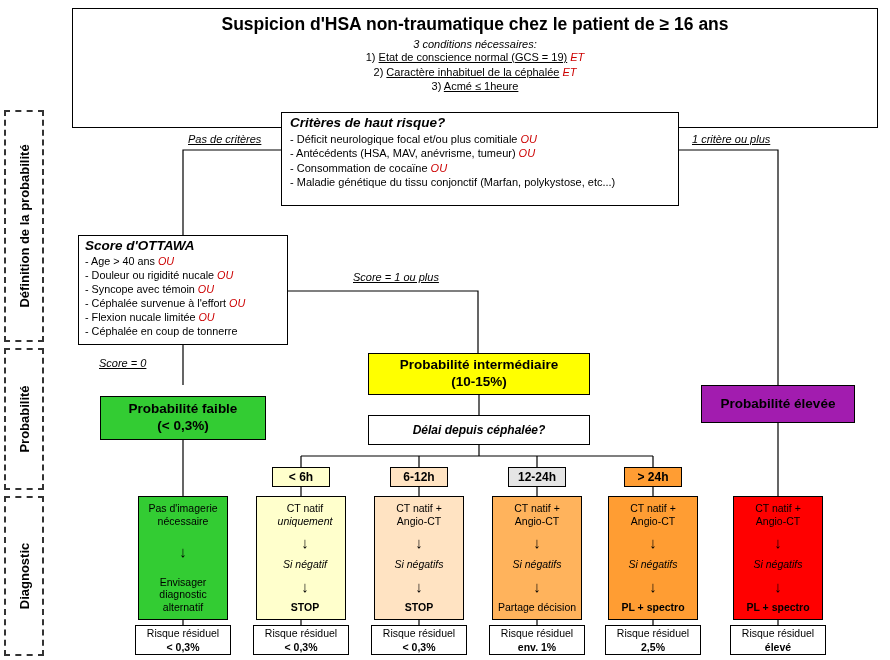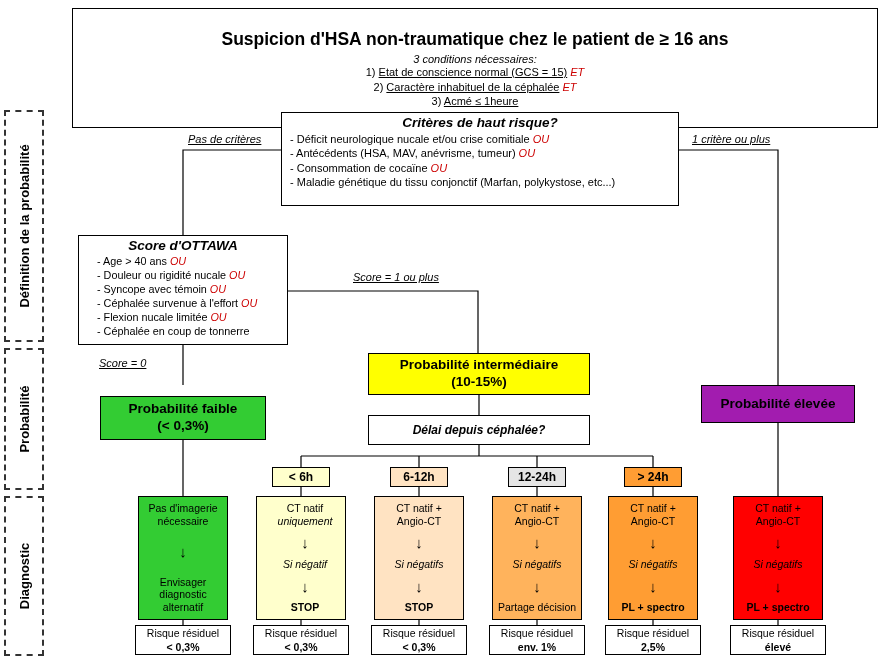--- a/index.html
+++ b/index.html
@@ -3,32 +3,32 @@
 <meta charset="utf-8">
 <style>
   * { margin:0; padding:0; box-sizing:border-box; }
   html,body { background:#ffffff; }
   body { font-family:"Liberation Sans","DejaVu Sans",sans-serif; color:#000; }
   #canvas { position:relative; width:890px; height:660px; background:#fff; overflow:hidden; }
   svg.wires { position:absolute; left:0; top:0; }
 
   .box { position:absolute; border:1.5px solid #000; background:#fff; }
 
-  .header { left:72px; top:8px; width:806px; height:120px; text-align:center; padding-top:20px; }
+  .header { left:72px; top:8px; width:806px; height:120px; text-align:center; padding-top:5px; }
   .header-title { font-size:17.5px; font-weight:bold; margin-bottom:3px; }
   .cond-intro { font-size:11px; font-style:italic; }
   .cond { font-size:11px; line-height:1.32; }
   .u { text-decoration:underline; }
   .op { color:#cc0000; font-style:italic; margin-left:3px; }
 
   .criteres { left:281px; top:112px; width:398px; height:94px; padding:2px 8px 0; }
-  .node-title { font-size:13.5px; font-weight:bold; font-style:italic; text-align:center; margin-bottom:2px; }
+  .node-title { font-size:13.5px; font-weight:bold; font-style:italic; margin-bottom:2px; }
   .li { font-size:11px; line-height:1.3; text-align:left; }
 
-  .ottawa { left:78px; top:235px; width:210px; height:110px; padding:2px 18px 0; }
+  .ottawa { left:78px; top:235px; width:210px; height:110px; padding:2px 6px 0; }
   .ottawa .li { font-size:10.8px; line-height:1.29; }
 
   .edge-label { position:absolute; font-size:11px; font-style:italic; white-space:nowrap;text-decoration:underline; }
 
   .prob { display:flex; flex-direction:column; justify-content:center; text-align:center;
           font-weight:bold; font-size:13.5px; line-height:1.25; border-width:1.2px; }
   #prob-low  { left:100px; top:396px; width:166px; height:44px; }
   #prob-mid  { left:368px; top:353px; width:222px; height:42px; }
   #prob-high { left:701px; top:385px; width:154px; height:38px; }
 
@@ -81,21 +81,21 @@
              M183 429 V496
              M778 423 V496
              M183 620 V625 M301 620 V625 M419 620 V625 M537 620 V625 M653 620 V625 M778 620 V625" stroke="#000" stroke-width="1.2" fill="none"></path>
   </svg>
 
   <div class="box header">
     <div class="header-title">Suspicion d'HSA non-traumatique chez le patient de ≥ 16 ans</div>
     <div class="cond-intro">3 conditions nécessaires:</div>
     <div class="cond">
       <span>1)</span>
-      <span class="u">Etat de conscience normal (GCS = 15)</span><span class="op">ET</span>
+      <span class="u">Etat de conscience normal (GCS = 19)</span><span class="op">ET</span>
     </div>
     <div class="cond">
       <span>2)</span>
       <span class="u">Caractère inhabituel de la céphalée</span><span class="op">ET</span>
     </div>
     <div class="cond">
       <span>3)</span>
       <span class="u">Acmé ≤ 1heure</span>
     </div>
   </div>
@@ -105,21 +105,21 @@
   </div>
   <div class="side" id="side-1">
     <span class="vtext">Probabilité</span>
   </div>
   <div class="side" id="side-2">
     <span class="vtext">Diagnostic</span>
   </div>
 
   <div class="box criteres">
     <div class="node-title">Critères de haut risque?</div>
-    <div class="li"><span>- Déficit neurologique nucale et/ou crise comitiale</span><span class="op">OU</span></div>
+    <div class="li"><span>- Déficit neurologique focal et/ou plus comitiale</span><span class="op">OU</span></div>
     <div class="li"><span>- Antécédents (HSA, MAV, anévrisme, tumeur)</span><span class="op">OU</span></div>
     <div class="li"><span>- Consommation de cocaïne</span><span class="op">OU</span></div>
     <div class="li"><span>- Maladie génétique du tissu conjonctif (Marfan, polykystose, etc...)</span></div>
   </div>
 
   <div class="box ottawa">
     <div class="node-title">Score d'OTTAWA</div>
     <div class="li"><span>- Age &gt; 40 ans</span><span class="op">OU</span></div>
     <div class="li"><span>- Douleur ou rigidité nucale</span><span class="op">OU</span></div>
     <div class="li"><span>- Syncope avec témoin</span><span class="op">OU</span></div>

